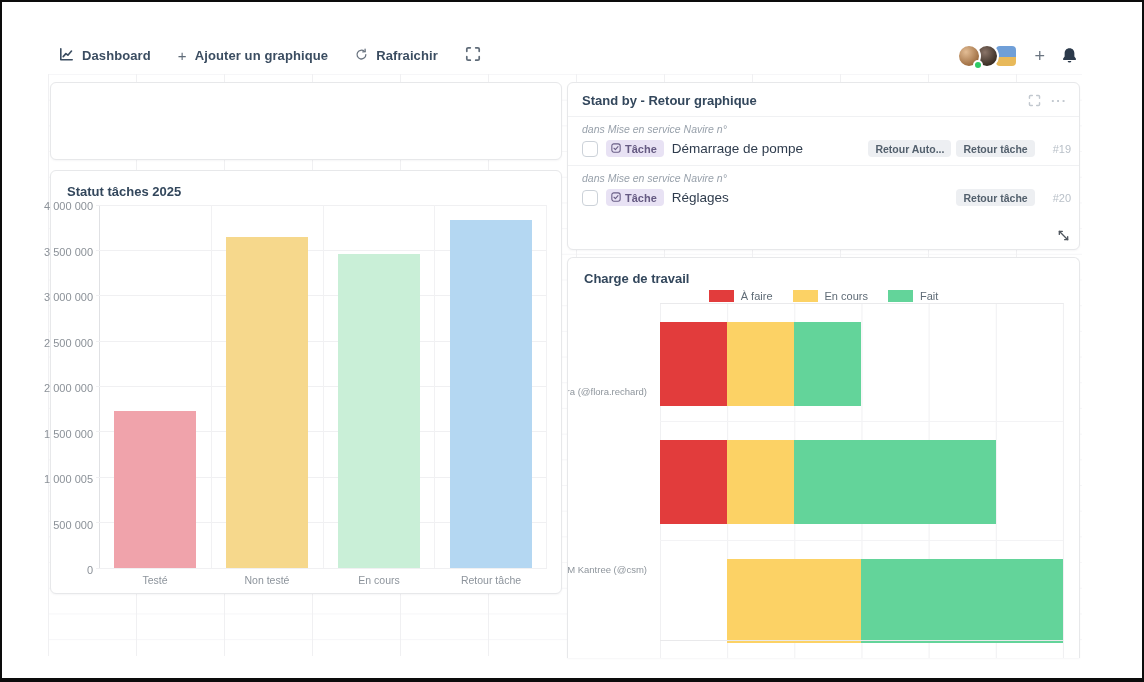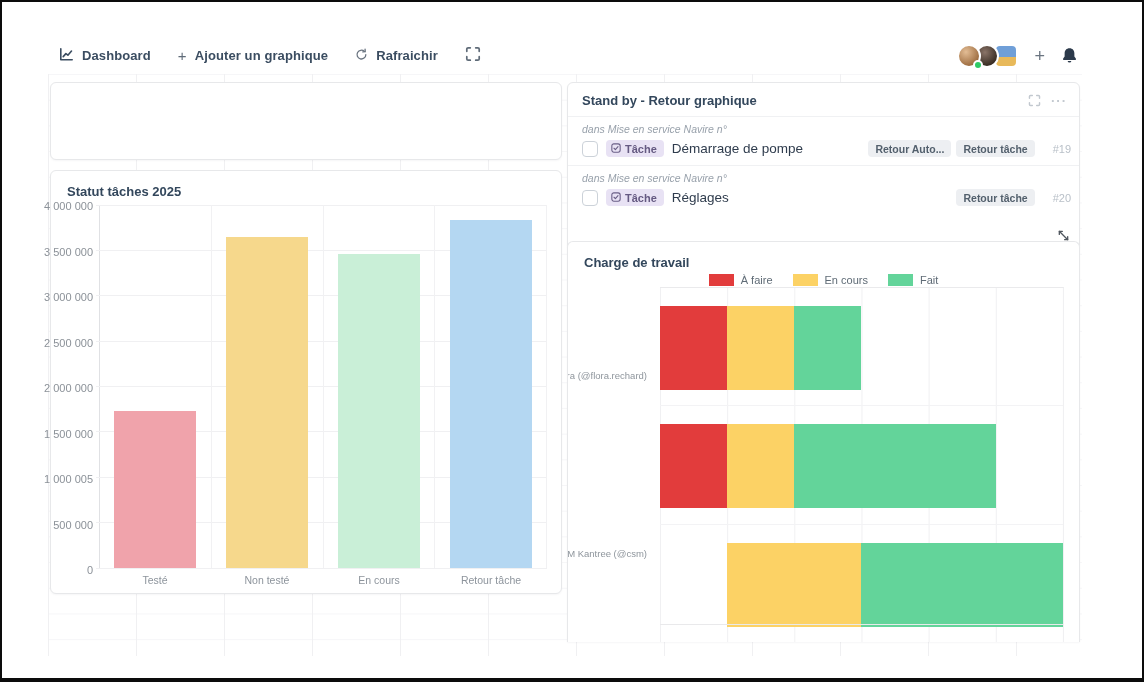--- a/index.html
+++ b/index.html
@@ -70,21 +70,21 @@
   .checkbox { width:16px; height:16px; border:1.5px solid #ccd2d9; border-radius:4px; background:#fff; flex:none; cursor:pointer; }
   .type-badge { display:inline-flex; align-items:center; gap:4px; background:#e8e2f4; color:#655a82;
                 font-size:11px; font-weight:700; padding:2.5px 7px 2.5px 5px; border-radius:4px; flex:none; }
   .item-title { font-size:13.5px; font-weight:500; color:#2f3c4d; cursor:pointer; }
   .item-right { margin-left:auto; display:flex; align-items:center; gap:5px; }
   .tag { background:#edeff2; color:#53606d; font-size:10.5px; font-weight:600; padding:2.5px 7px; border-radius:4px; white-space:nowrap; }
   .item-number { font-size:11px; color:#b9c0c8; margin-left:13px; }
   .resize-handle { position:absolute; right:9px; bottom:7px; background:none; border:none; cursor:nwse-resize; line-height:0; }
 
   
-  #workload-card { left:565px; top:239px; width:513px; height:401px; border-bottom:none; border-radius:6px 6px 0 0; }
+  #workload-card { left:565px; top:255px; width:513px; height:401px; border-bottom:none; border-radius:6px 6px 0 0; }
   #workload-card .card-title { position:absolute; left:16px; top:13px; }
   .c2-legend { position:absolute; left:0; right:0; top:32px; display:flex; justify-content:center; align-items:center; }
   .legend-item { display:flex; align-items:flex-end; gap:7px; margin:0 10px; cursor:pointer; }
   .legend-swatch { width:25px; height:12px; display:inline-block; }
   .legend-label { font-size:11px; color:#5f6b76; }
   .c2 { position:absolute; left:0; right:0; top:45px; bottom:0; }
   .c2-labels { position:absolute; left:0; top:0; bottom:0; width:92px; display:flex; flex-direction:column; }
   .c2-label { flex:1; display:flex; align-items:center; justify-content:flex-end; padding-right:13px; overflow:hidden; }
   .c2-label span { font-size:9.5px; color:#8e959c; white-space:nowrap; }
   .c2-plot { position:absolute; left:92px; right:15px; top:0; bottom:0; border-top:1px solid #eaeaec;

